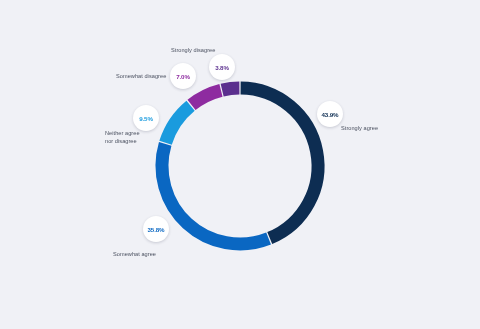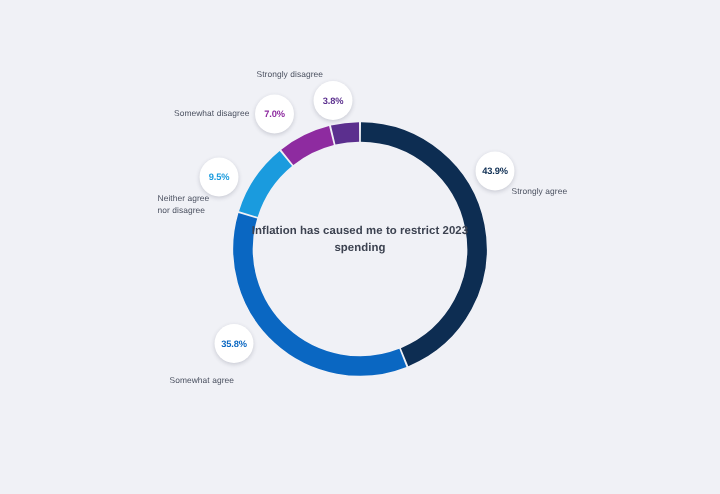--- a/index.html
+++ b/index.html
@@ -71,22 +71,20 @@
   <svg class="donut-svg" viewBox="0 0 480 329">
     <g id="donut-arcs">
         <path d="M 240.6126042693195 88.0024057037064 A 78 78 0 0 1 269.7360752729936 238.10940179587442" fill="none" stroke="#0d2d52" stroke-width="13" stroke-linecap="butt"></path>
         <path d="M 268.59976155200866 238.56757980784704 A 78 78 0 0 1 165.20047154581425 143.8859650214743" fill="none" stroke="#0a67c2" stroke-width="13" stroke-linecap="butt"></path>
         <path d="M 165.557051542465 142.71379324688564 A 78 78 0 0 1 190.56469452931557 105.6663396351579" fill="none" stroke="#1a9bde" stroke-width="13" stroke-linecap="butt"></path>
         <path d="M 191.51847318820396 104.89728681967466 A 78 78 0 0 1 220.95842143087344 90.35994258598306" fill="none" stroke="#8e2ba0" stroke-width="13" stroke-linecap="butt"></path>
         <path d="M 222.14887292645307 90.07018199545004 A 78 78 0 0 1 239.38739573068062 88.0024057037064" fill="none" stroke="#5b2f8e" stroke-width="13" stroke-linecap="butt"></path>
       </g>
   </svg>
 
-  <div class="center-text">Inflation has caused me to
-restrict 2023 spending</div>
 
   <div class="bubble" id="bubble-strongly-agree" style="left: 317px; top: 101px; color: rgb(13, 45, 82);">
     <span>43.9%</span>
   </div>
   <div class="cat-label" style="left:341px; top:124px;">Strongly agree</div>
 
   <div class="bubble" id="bubble-somewhat-agree" style="left: 143px; top: 216px; color: rgb(10, 103, 194);">
     <span>35.8%</span>
   </div>
   <div class="cat-label" style="left:113px; top:250px;">Somewhat agree</div>

